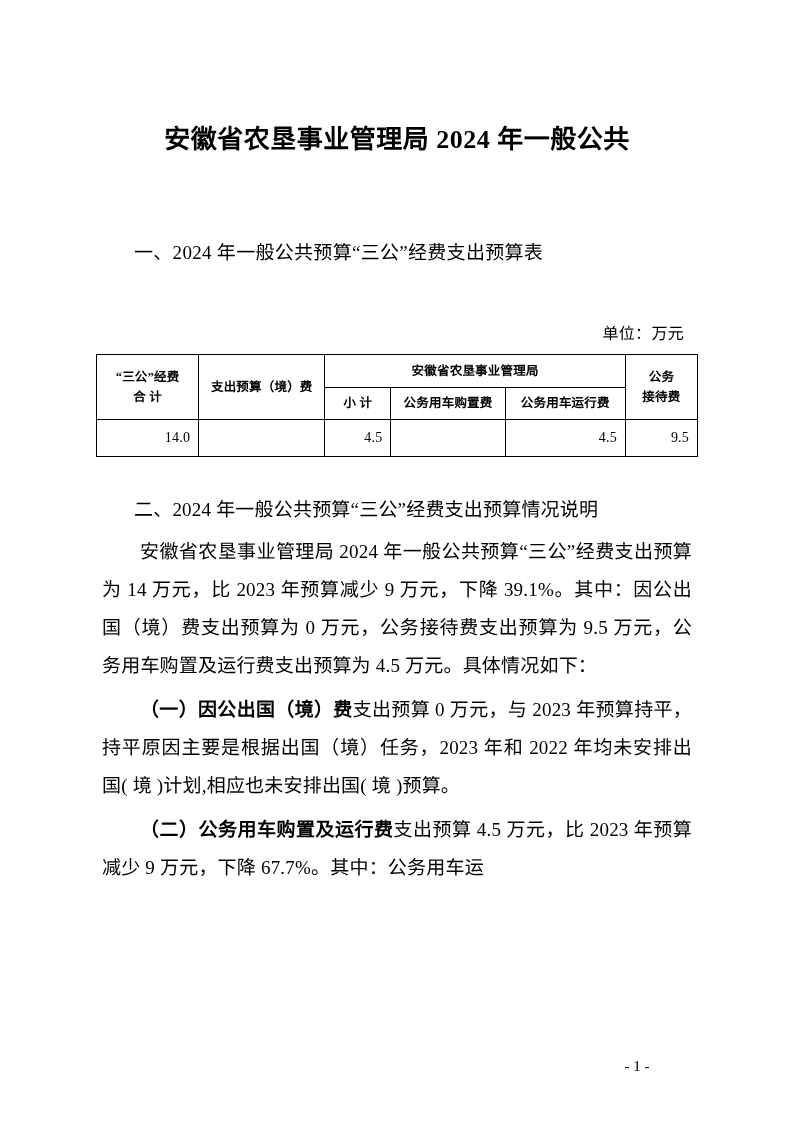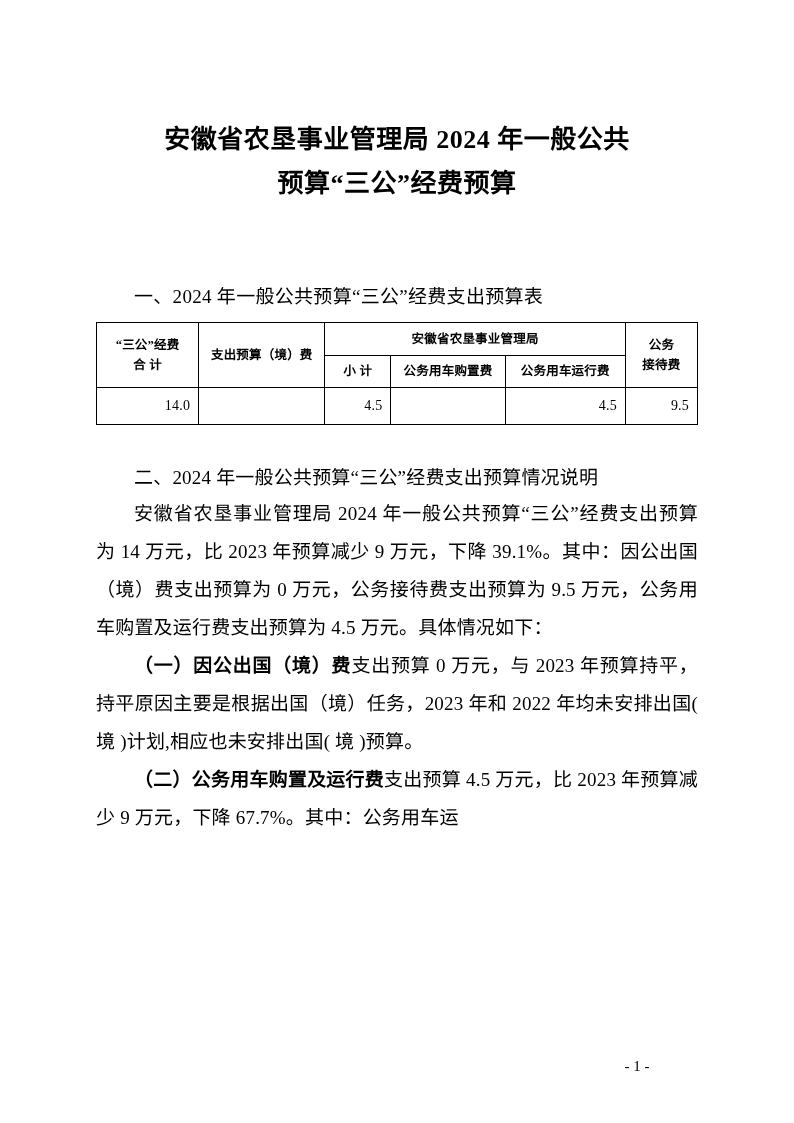--- a/index.html
+++ b/index.html
@@ -83,21 +83,21 @@
   .body-heading {
     font-size: 19px;
     line-height: 34px;
     margin-top: 36px;
     text-indent: 2em;
     letter-spacing: 0.2px;
   }
   p.body-text {
     font-size: 19px;
     line-height: 38px;
-    margin: 0;
+    margin: 6px;
     text-indent: 2em;
     text-align: justify;
     text-justify: inter-ideograph;
     letter-spacing: 0.2px;
   }
   p.body-text b {
     font-weight: bold;
   }
   .page-number {
     position: absolute;
@@ -110,25 +110,25 @@
     box-sizing: border-box;
   }
 </style>
 </head>
 <body>
 
 <div class="page">
 
   <h1 class="doc-title">
     <span class="line">安徽省农垦事业管理局 2024 年一般公共</span>
-    <span class="line">预算“三公”经费预算</span>
   </h1>
 
   <div class="section-heading">一、2024 年一般公共预算“三公”经费支出预算表</div>
 
+  <div class="unit-line">单位：万元</div>
 
   <table class="budget">
     <colgroup>
       <col class="col-a">
         <col class="col-b">
         <col class="col-c">
         <col class="col-d">
         <col class="col-e">
         <col class="col-f">
     </colgroup>

